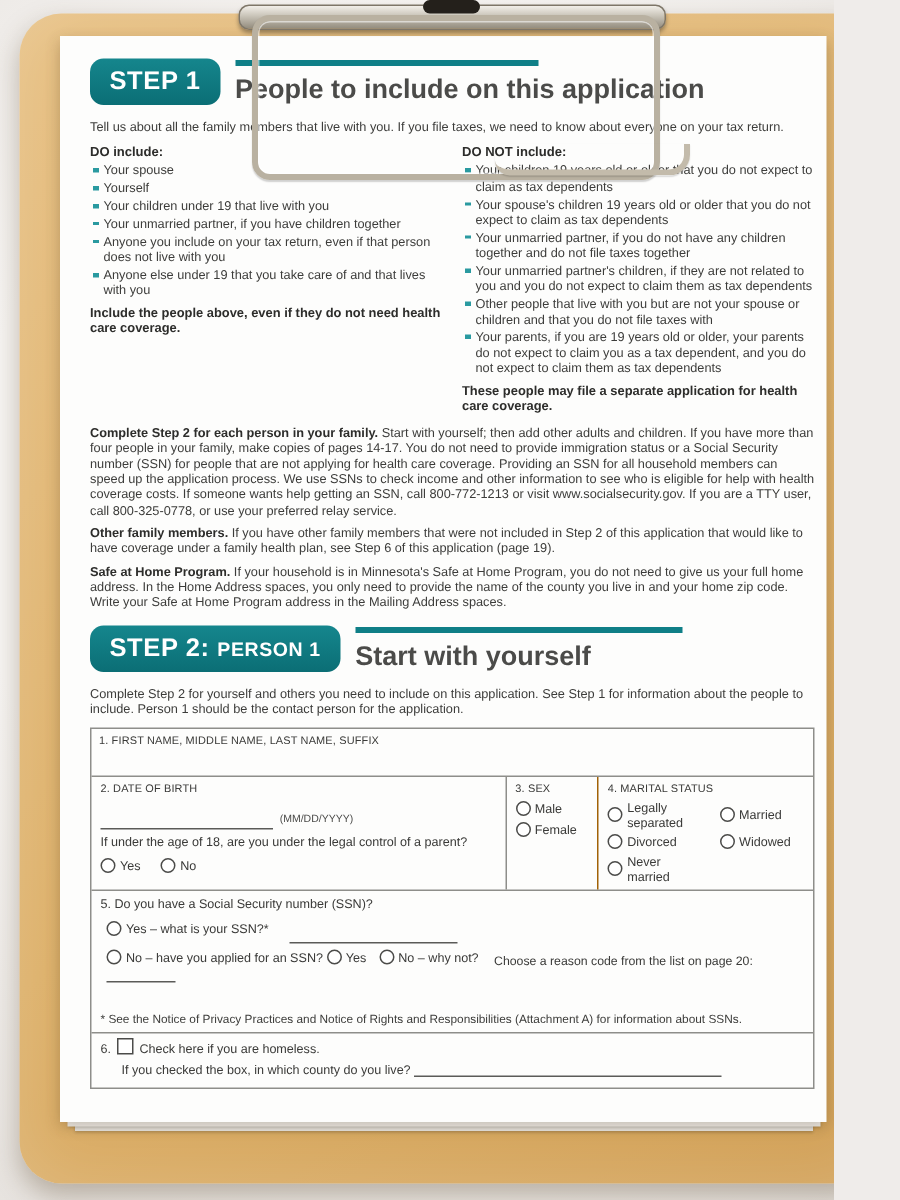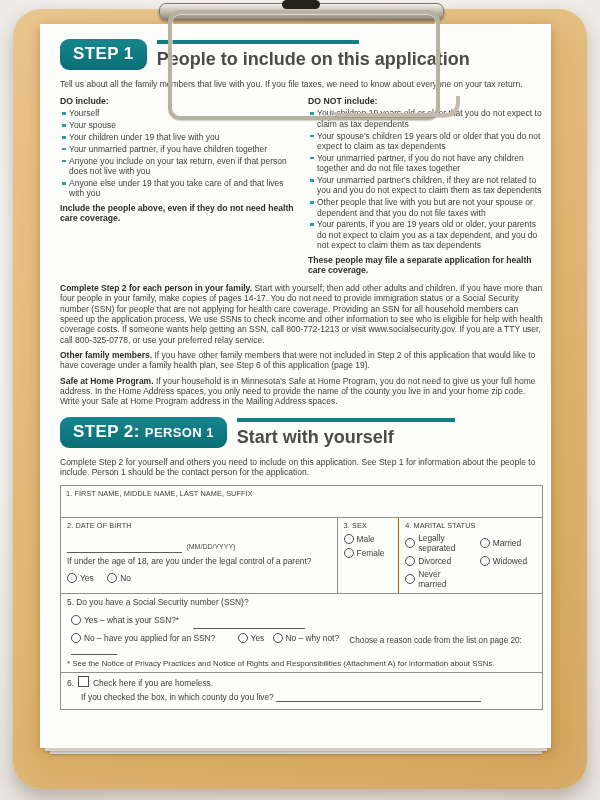--- a/index.html
+++ b/index.html
@@ -2,21 +2,21 @@
 <html><head>
 <meta charset="utf-8">
 <style>
   html,body { margin:0; padding:0; }
   body {
     width:600px; height:800px;
     font-family:"Liberation Sans", sans-serif;
     background:#efecea;
   }
   .stage {
-    position:relative; width:600px; height:800px; overflow:hidden;
+    position:relative; width:556px; height:800px; overflow:hidden;
     background:radial-gradient(circle at 50% 42%, #f7f5f3 55%, #e7e3df 100%);
   }
   
   .board {
     position:absolute; left:13px; top:9px; width:574px; height:780px;
     border-radius:28px;
     background:linear-gradient(145deg,#e7c083 0%, #ddb069 55%, #d2a158 100%);
     box-shadow:0 8px 18px rgba(90,70,40,.35), inset 0 0 46px rgba(255,255,255,.18);
   }
   
@@ -91,21 +91,21 @@
   .cell-sex { width:12.8%; border-right:1px solid #a16207; }
   .cell-marital { flex:1; }
   .blank { display:inline-block; border-bottom:1px solid #5b5b58; height:9px; vertical-align:bottom; }
   .hint { font-size:7px; color:#4a4a48; }
   .fq { font-size:8.4px; }
   .rad { display:inline-flex; align-items:center; gap:3px; margin-right:9px; font-size:8.4px; }
   .rad .c { width:8px; height:8px; border:1px solid #4b4b49; border-radius:50%; background:#fff; flex:none; }
   .stackrad .rad { display:flex; margin:4px 0 0; }
   .mgrid { display:grid; grid-template-columns:57% 43%; row-gap:3px; margin-top:3px; }
   .chk { display:inline-block; width:9px; height:9px; border:1px solid #4b4b49; background:#fff; vertical-align:-1px; margin:0 4px; }
-  .foot-note { font-size:7.9px; margin-top:4px; color:#3c3c3a; }
+  .foot-note { font-size:7.9px; margin-top:20px; color:#3c3c3a; }
 </style>
 </head>
 <body>
 
 <div class="stage">
   <div class="board"></div>
   <div class="sheet3"></div>
   <div class="sheet2"></div>
 
   <div class="paper">
@@ -117,37 +117,37 @@
         <div class="head-title">People to include on this application</div>
       </div>
     </div>
 
     <p class="txt intro">Tell us about all the family members that live with you. If you file taxes, we need to know about everyone on your tax return.</p>
 
     <div class="cols">
       <div class="col">
         <div class="list-head">DO include:</div>
         <ul class="blist">
+          <li>Your spouse</li>
           <li>Yourself</li>
-          <li>Your spouse</li>
           <li>Your children under 19 that live with you</li>
           <li>Your unmarried partner, if you have children together</li>
           <li>Anyone you include on your tax return, even if that person does not live with you</li>
           <li>Anyone else under 19 that you take care of and that lives with you</li>
         </ul>
         <div class="bold-note">Include the people above, even if they do not need health care coverage.</div>
       </div>
       <div class="col">
         <div class="list-head">DO NOT include:</div>
         <ul class="blist">
           <li>Your children 19 years old or older that you do not expect to claim as tax dependents</li>
           <li>Your spouse's children 19 years old or older that you do not expect to claim as tax dependents</li>
           <li>Your unmarried partner, if you do not have any children together and do not file taxes together</li>
           <li>Your unmarried partner's children, if they are not related to you and you do not expect to claim them as tax dependents</li>
-          <li>Other people that live with you but are not your spouse or dependent and that you do not file taxes with</li>
+          <li>Other people that live with you but are not your spouse or children and that you do not file taxes with</li>
           <li>Your parents, if you are 19 years old or older, your parents do not expect to claim you as a tax dependent, and you do not expect to claim them as tax dependents</li>
         </ul>
         <div class="bold-note">These people may file a separate application for health care coverage.</div>
       </div>
     </div>
 
     <p class="txt para"><b>Complete Step 2 for each person in your family.</b><span> Start with yourself; then add other adults and children. If you have more than four people in your family, make copies of pages 14-17. You do not need to provide immigration status or a Social Security number (SSN) for people that are not applying for health care coverage. Providing an SSN for all household members can speed up the application process. We use SSNs to check income and other information to see who is eligible for help with health coverage costs. If someone wants help getting an SSN, call 800-772-1213 or visit www.socialsecurity.gov. If you are a TTY user, call 800-325-0778, or use your preferred relay service.</span></p>
     <p class="txt para"><b>Other family members.</b><span> If you have other family members that were not included in Step 2 of this application that would like to have coverage under a family health plan, see Step 6 of this application (page 19).</span></p>
     <p class="txt para"><b>Safe at Home Program.</b><span> If your household is in Minnesota's Safe at Home Program, you do not need to give us your full home address. In the Home Address spaces, you only need to provide the name of the county you live in and your home zip code. Write your Safe at Home Program address in the Mailing Address spaces.</span></p>
 
@@ -226,21 +226,21 @@
       <div class="trow cell">
         <div class="fq">5. Do you have a Social Security number (SSN)?</div>
         <div style="margin-top:4px; margin-left:4px;">
           <span class="rad">
               <span class="c"></span>
               <span>Yes – what is your SSN?*</span>
             </span>
           <span class="blank" style="width:112px;"></span>
         </div>
         <div style="margin-top:4px; margin-left:4px; font-size:8.2px;">
-          <span class="rad" style="margin-right:20px;">
+          <span class="rad" style="margin-right:0;">
               <span class="c"></span>
               <span>No – have you applied for an SSN?</span>
             </span>
           <span class="rad" style="margin-right:6px;">
               <span class="c"></span>
               <span>Yes</span>
             </span>
           <span class="rad" style="margin-right:8px;">
               <span class="c"></span>
               <span>No – why not?</span>

